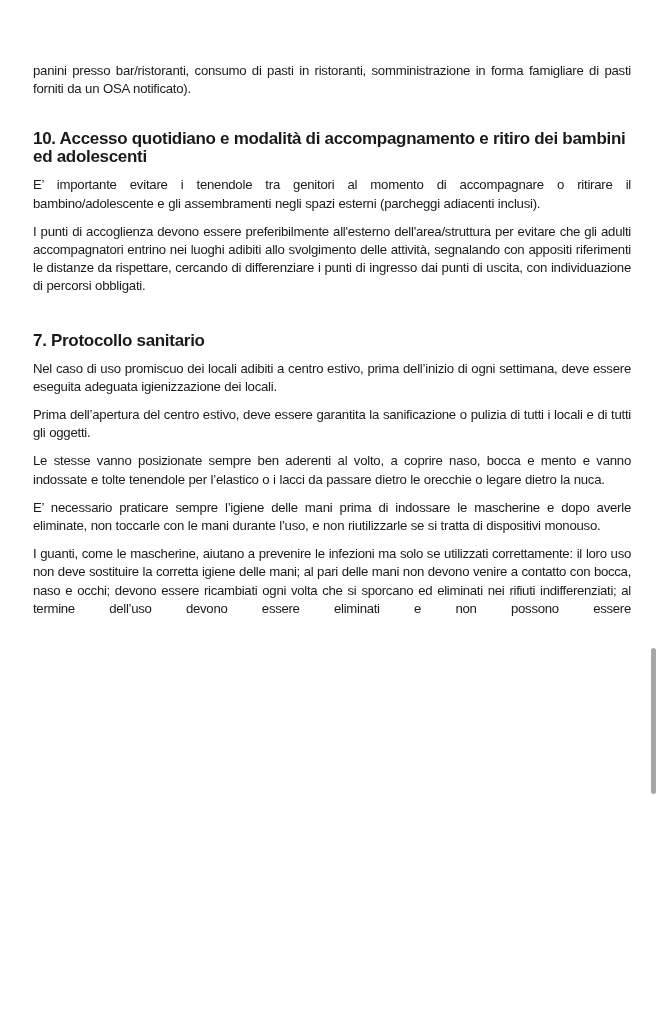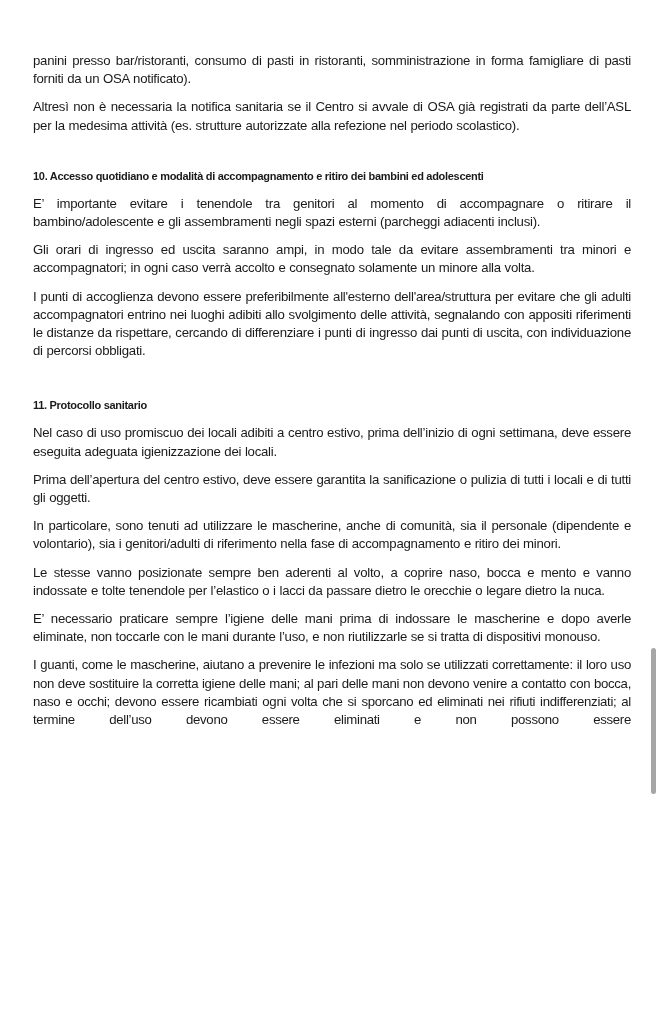--- a/index.html
+++ b/index.html
@@ -11,36 +11,36 @@
     width: 662px;
     height: 1024px;
     position: relative;
     overflow: hidden;
     font-family: "Liberation Sans", sans-serif;
     color: #1a1a1a;
   }
   .page {
     position: absolute;
     left: 33px;
-    top: 52px;
+    top: 62px;
     width: 598px;
   }
   .para {
     margin: 0 0 10px 0;
     font-size: 13.2px;
     line-height: 18.2px;
     text-align: justify;
     text-align-last: left;
     letter-spacing: -0.25px;
     word-spacing: 0.3px;
   }
   .para.tight { letter-spacing: -0.3px; }
   .heading {
     margin: 0 0 10px 0;
-    font-size: 11px;
+    font-size: 17px;
     line-height: 18px;
     font-weight: bold;
     letter-spacing: -0.3px;
   }
   .section { margin: 0; }
   .section-gap-10 { height: 22px; }
   .section-gap-11 { height: 26px; }
   .scrollbar-thumb {
     position: absolute;
     left: 651px;
@@ -50,38 +50,35 @@
     border-radius: 3px;
     background: #a6a6a6;
   }
 </style>
 </head>
 <body>
 
 <div class="page">
 
   <p class="para">panini presso bar/ristoranti, consumo di pasti in ristoranti, somministrazione in forma famigliare di pasti forniti da un OSA notificato).</p>
-  <p class="para">Altresì non è necessaria la notifica sanitaria se il Centro si avvale di OSA già registrati da parte dell’ASL per la medesima attività (es. strutture autorizzate alla refezione nel periodo scolastico).</p>
 
   <div class="section-gap-10"></div>
 
   <div class="section">
     <h2 class="heading">10. Accesso quotidiano e modalità di accompagnamento e ritiro dei bambini ed adolescenti</h2>
     <p class="para">E’ importante evitare i tenendole tra genitori al momento di accompagnare o ritirare il bambino/adolescente e gli assembramenti negli spazi esterni (parcheggi adiacenti inclusi).</p>
-    <p class="para">Gli orari di ingresso ed uscita saranno ampi, in modo tale da evitare assembramenti tra minori e accompagnatori; in ogni caso verrà accolto e consegnato solamente un minore alla volta.</p>
     <p class="para">I punti di accoglienza devono essere preferibilmente all'esterno dell'area/struttura per evitare che gli adulti accompagnatori entrino nei luoghi adibiti allo svolgimento delle attività, segnalando con appositi riferimenti le distanze da rispettare, cercando di differenziare i punti di ingresso dai punti di uscita, con individuazione di percorsi obbligati.</p>
   </div>
 
   <div class="section-gap-11"></div>
 
   <div class="section">
-    <h2 class="heading">11. Protocollo sanitario</h2>
+    <h2 class="heading">7. Protocollo sanitario</h2>
     <p class="para">Nel caso di uso promiscuo dei locali adibiti a centro estivo, prima dell’inizio di ogni settimana, deve essere eseguita adeguata igienizzazione dei locali.</p>
     <p class="para">Prima dell’apertura del centro estivo, deve essere garantita la sanificazione o pulizia di tutti i locali e di tutti gli oggetti.</p>
-    <p class="para">In particolare, sono tenuti ad utilizzare le mascherine, anche di comunità, sia il personale (dipendente e volontario), sia i genitori/adulti di riferimento nella fase di accompagnamento e ritiro dei minori.</p>
     <p class="para">Le stesse vanno posizionate sempre ben aderenti al volto, a coprire naso, bocca e mento e vanno indossate e tolte tenendole per l’elastico o i lacci da passare dietro le orecchie o legare dietro la nuca.</p>
     <p class="para">E’ necessario praticare sempre l’igiene delle mani prima di indossare le mascherine e dopo averle eliminate, non toccarle con le mani durante l’uso, e  non riutilizzarle se si tratta di dispositivi monouso.</p>
     <p class="para tight" style="text-align-last: justify;">I guanti, come le mascherine, aiutano a prevenire le infezioni ma solo se utilizzati correttamente: il loro uso non deve sostituire la corretta igiene delle mani; al pari delle mani non devono venire a contatto con bocca, naso e occhi; devono essere ricambiati ogni volta che si sporcano ed eliminati nei rifiuti indifferenziati; al termine dell’uso devono essere eliminati e non possono essere</p>
   </div>
 
 </div>
 
 <div class="scrollbar-thumb" style="background: rgb(166, 166, 166);"></div>
 
 </body></html>

